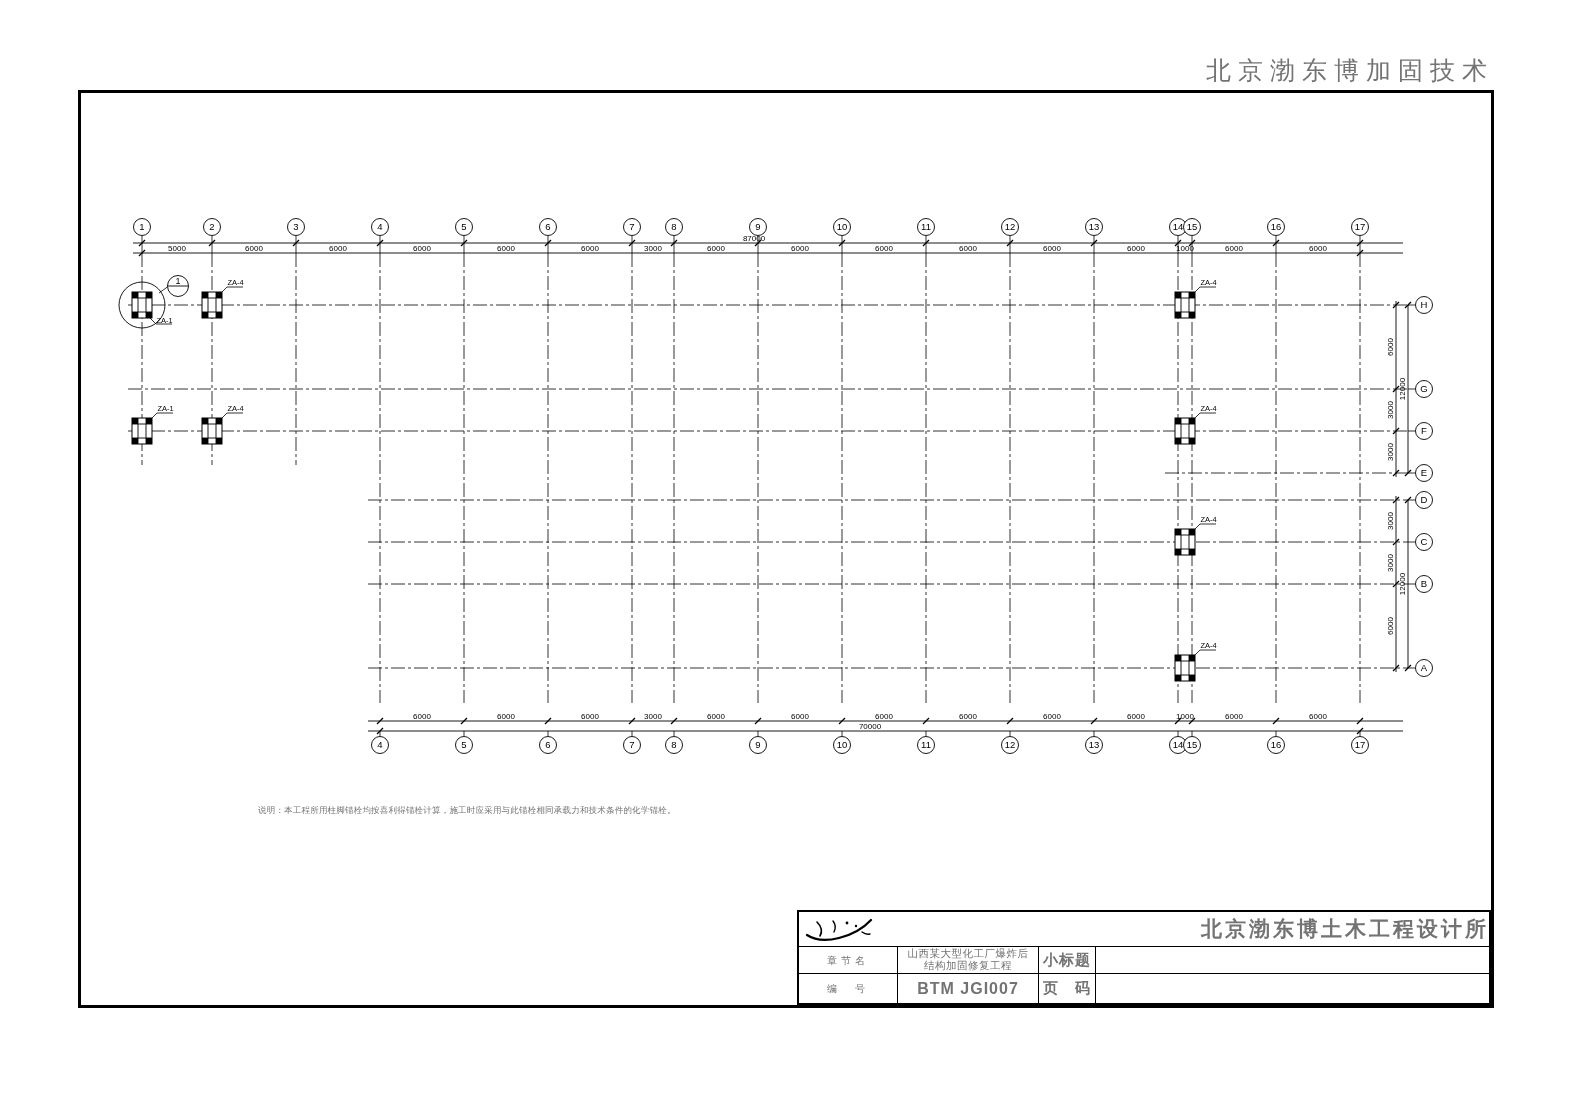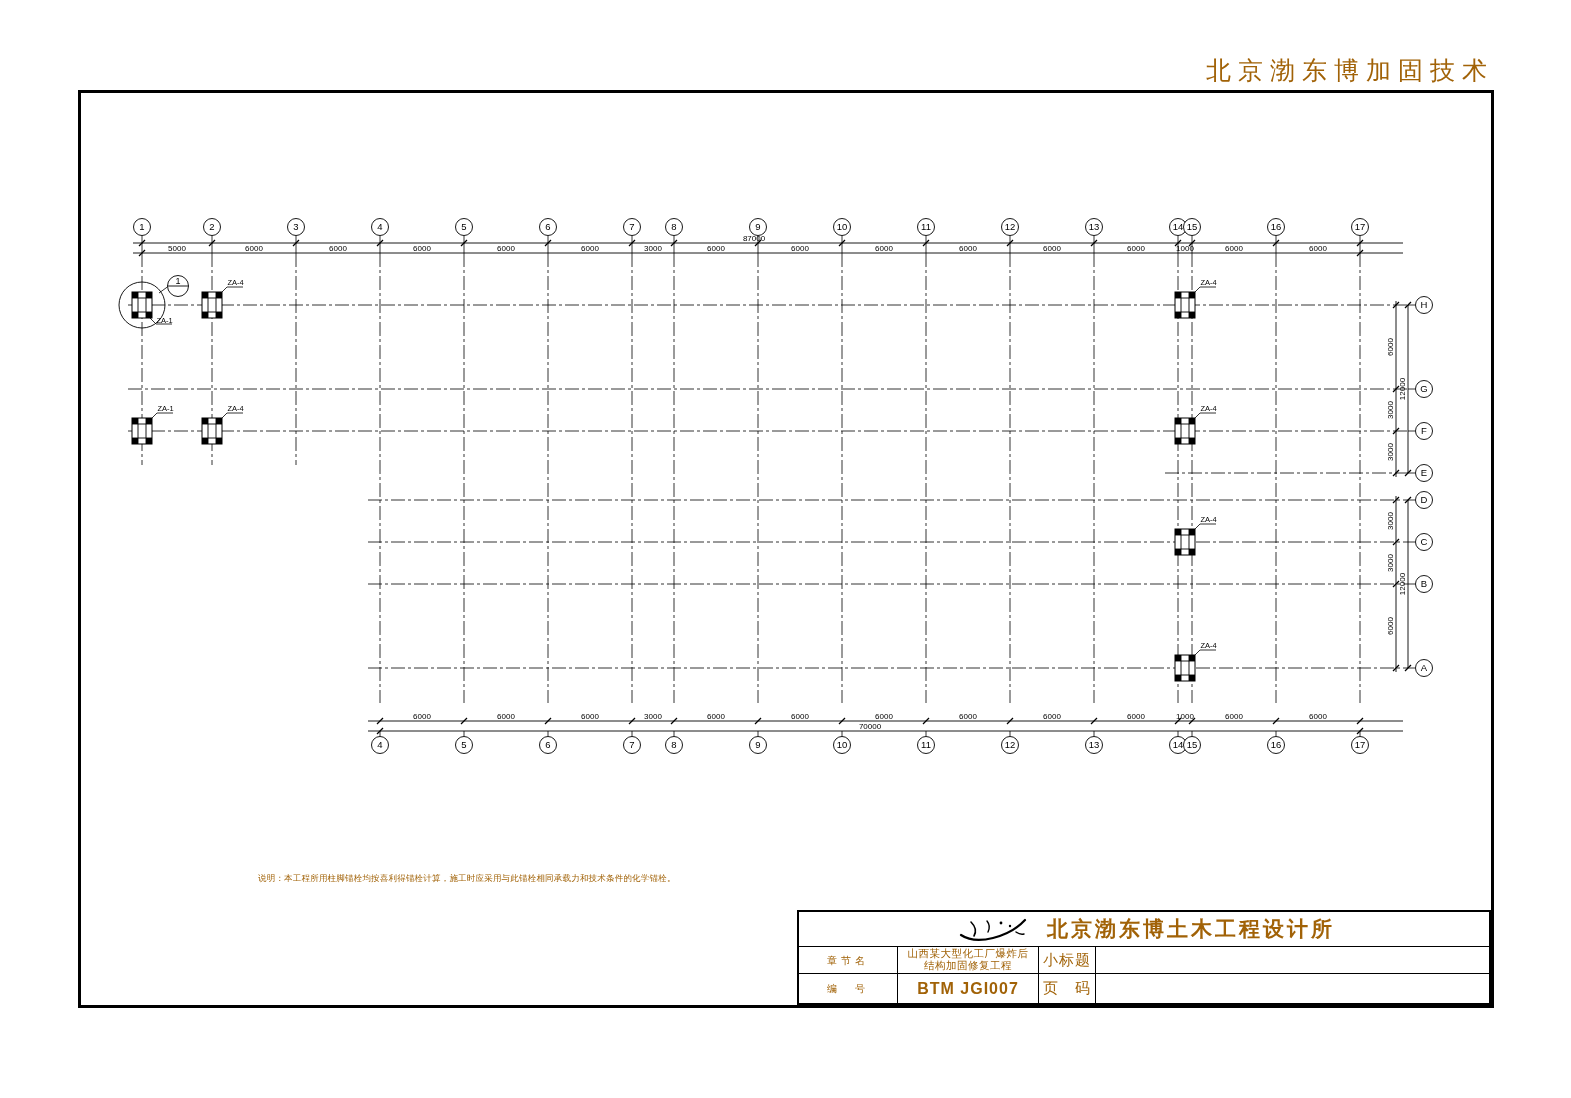--- a/index.html
+++ b/index.html
@@ -1,32 +1,32 @@
 <!DOCTYPE html>
 <html><head>
 <meta charset="utf-8">
 <style>
   html,body{margin:0;padding:0;background:#fff;}
-  .page{position:relative;width:1571px;height:1098px;background:#fff;color:#a16207;font-family:"Liberation Sans",sans-serif;overflow:hidden;}
+  .page{position:relative;width:1571px;height:1098px;background:#fff;color:#737373;font-family:"Liberation Sans",sans-serif;overflow:hidden;}
   .page-header{position:absolute;top:54px;right:77px;font-family:"Liberation Serif",serif;font-size:25px;letter-spacing:7px;white-space:nowrap;}
   .frame{position:absolute;left:78px;top:90px;width:1410px;height:912px;border:3px solid #000;background:#fff;}
   svg.plan{position:absolute;left:0;top:0;width:1571px;height:1098px;}
   svg.plan text{font-family:"Liberation Sans",sans-serif;fill:#000;}
   .drawing-title-wrap{position:absolute;left:600px;top:791px;width:316px;text-align:center;}
   .drawing-title-wrap span{display:inline-block;font-weight:bold;font-size:13.5px;letter-spacing:.5px;border-bottom:1.6px solid #000;padding:0 2px 2px 2px;}
-  .drawing-note{position:absolute;left:258px;top:873px;font-size:8.5px;letter-spacing:.2px;white-space:nowrap;}
+  .drawing-note{position:absolute;left:258px;top:805px;font-size:8.5px;letter-spacing:.2px;white-space:nowrap;}
   .title-block{position:absolute;left:797px;top:910px;width:694px;height:95px;border:2.5px solid #000;box-sizing:border-box;display:flex;flex-direction:column;background:#fff;font-family:"Liberation Serif",serif;}
   .tb-row{display:flex;box-sizing:border-box;min-height:0;}
-  .tb-company{flex:0 0 35px;border-bottom:1.5px solid #000;display:flex;align-items:center;justify-content:center;gap:16px;font-size:21px;font-weight:bold;letter-spacing:3px;}
+  .tb-company{flex:0 0 35px;border-bottom:1.5px solid #000;display:flex;align-items:center;justify-content:space-between;gap:16px;font-size:21px;font-weight:bold;letter-spacing:3px;}
   .tb-mid{flex:0 0 27px;border-bottom:1.5px solid #000;}
   .tb-bot{flex:1;}
   .tb-cell{display:flex;flex-direction:column;align-items:center;justify-content:center;box-sizing:border-box;border-right:1.5px solid #000;line-height:1.1;}
   .tb-cell.c1{width:99px;font-size:10px;letter-spacing:4px;}
   .tb-cell.c2{width:141px;}
-  .tb-cell.c3{width:57px;font-size:15px;letter-spacing:1px;}
+  .tb-cell.c3{width:57px;font-size:15px;letter-spacing:1px;font-weight:bold;}
   .tb-cell.c4{flex:1;border-right:none;font-size:15px;letter-spacing:2px;}
   .project-line{font-size:10.5px;letter-spacing:.5px;}
   .code-text{font-family:"Liberation Sans",sans-serif;font-weight:bold;font-size:16px;letter-spacing:1px;}
   .logo-svg{flex:0 0 auto;}
 </style>
 </head>
 <body>
 
 <div class="page">
 

